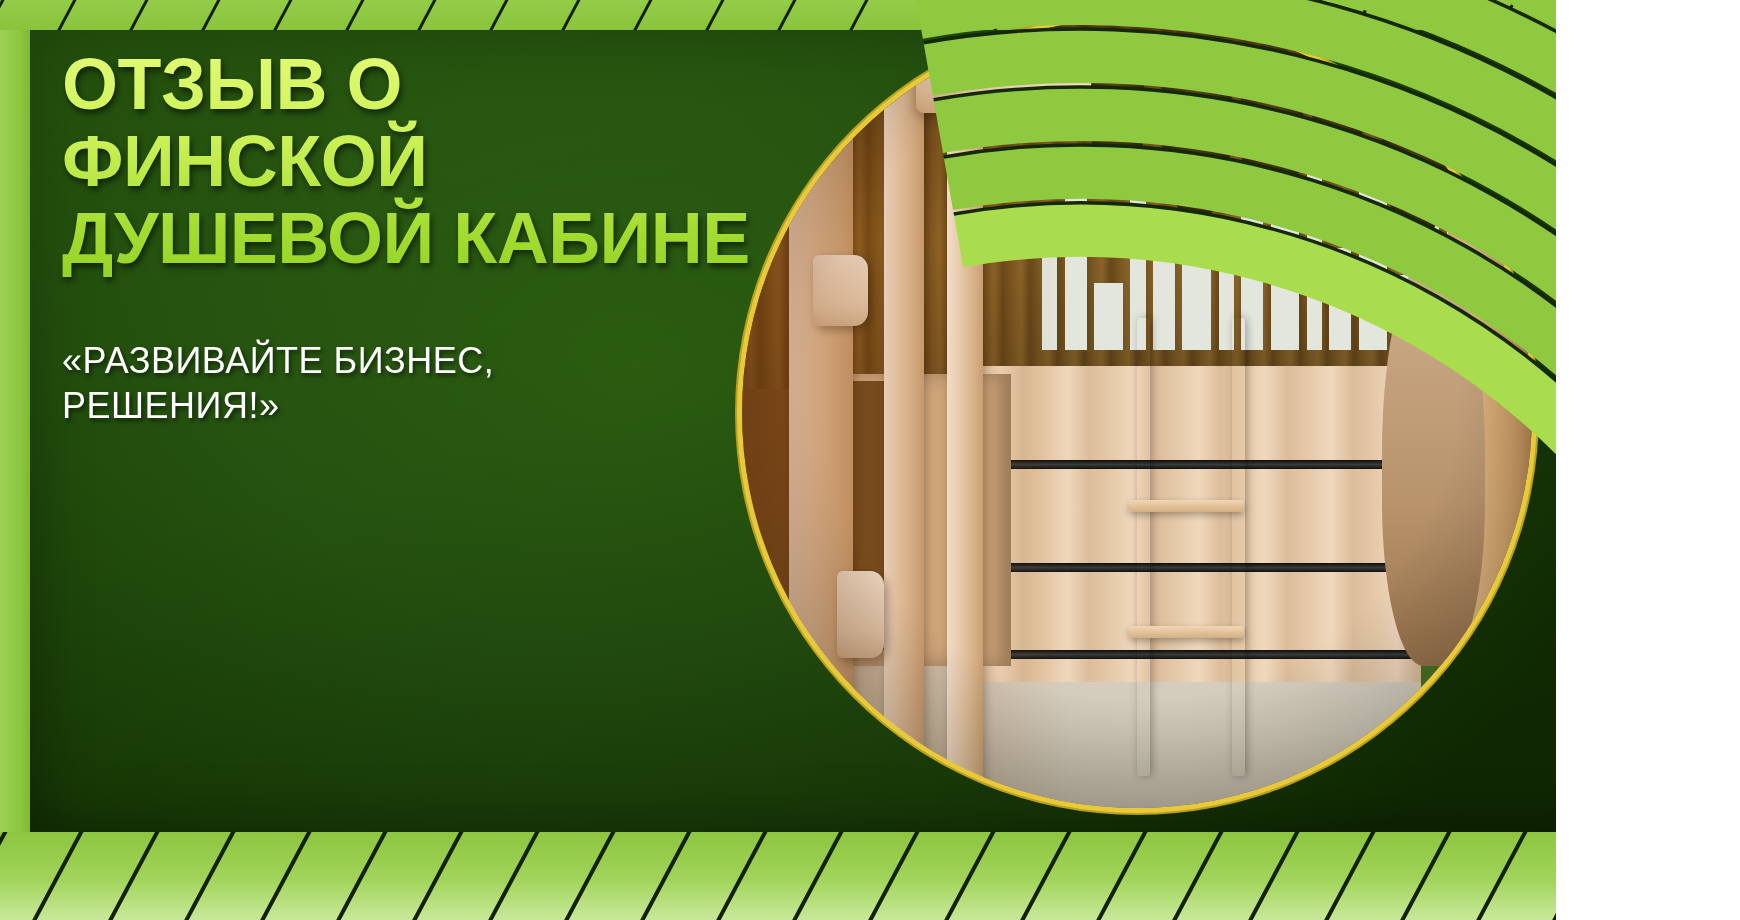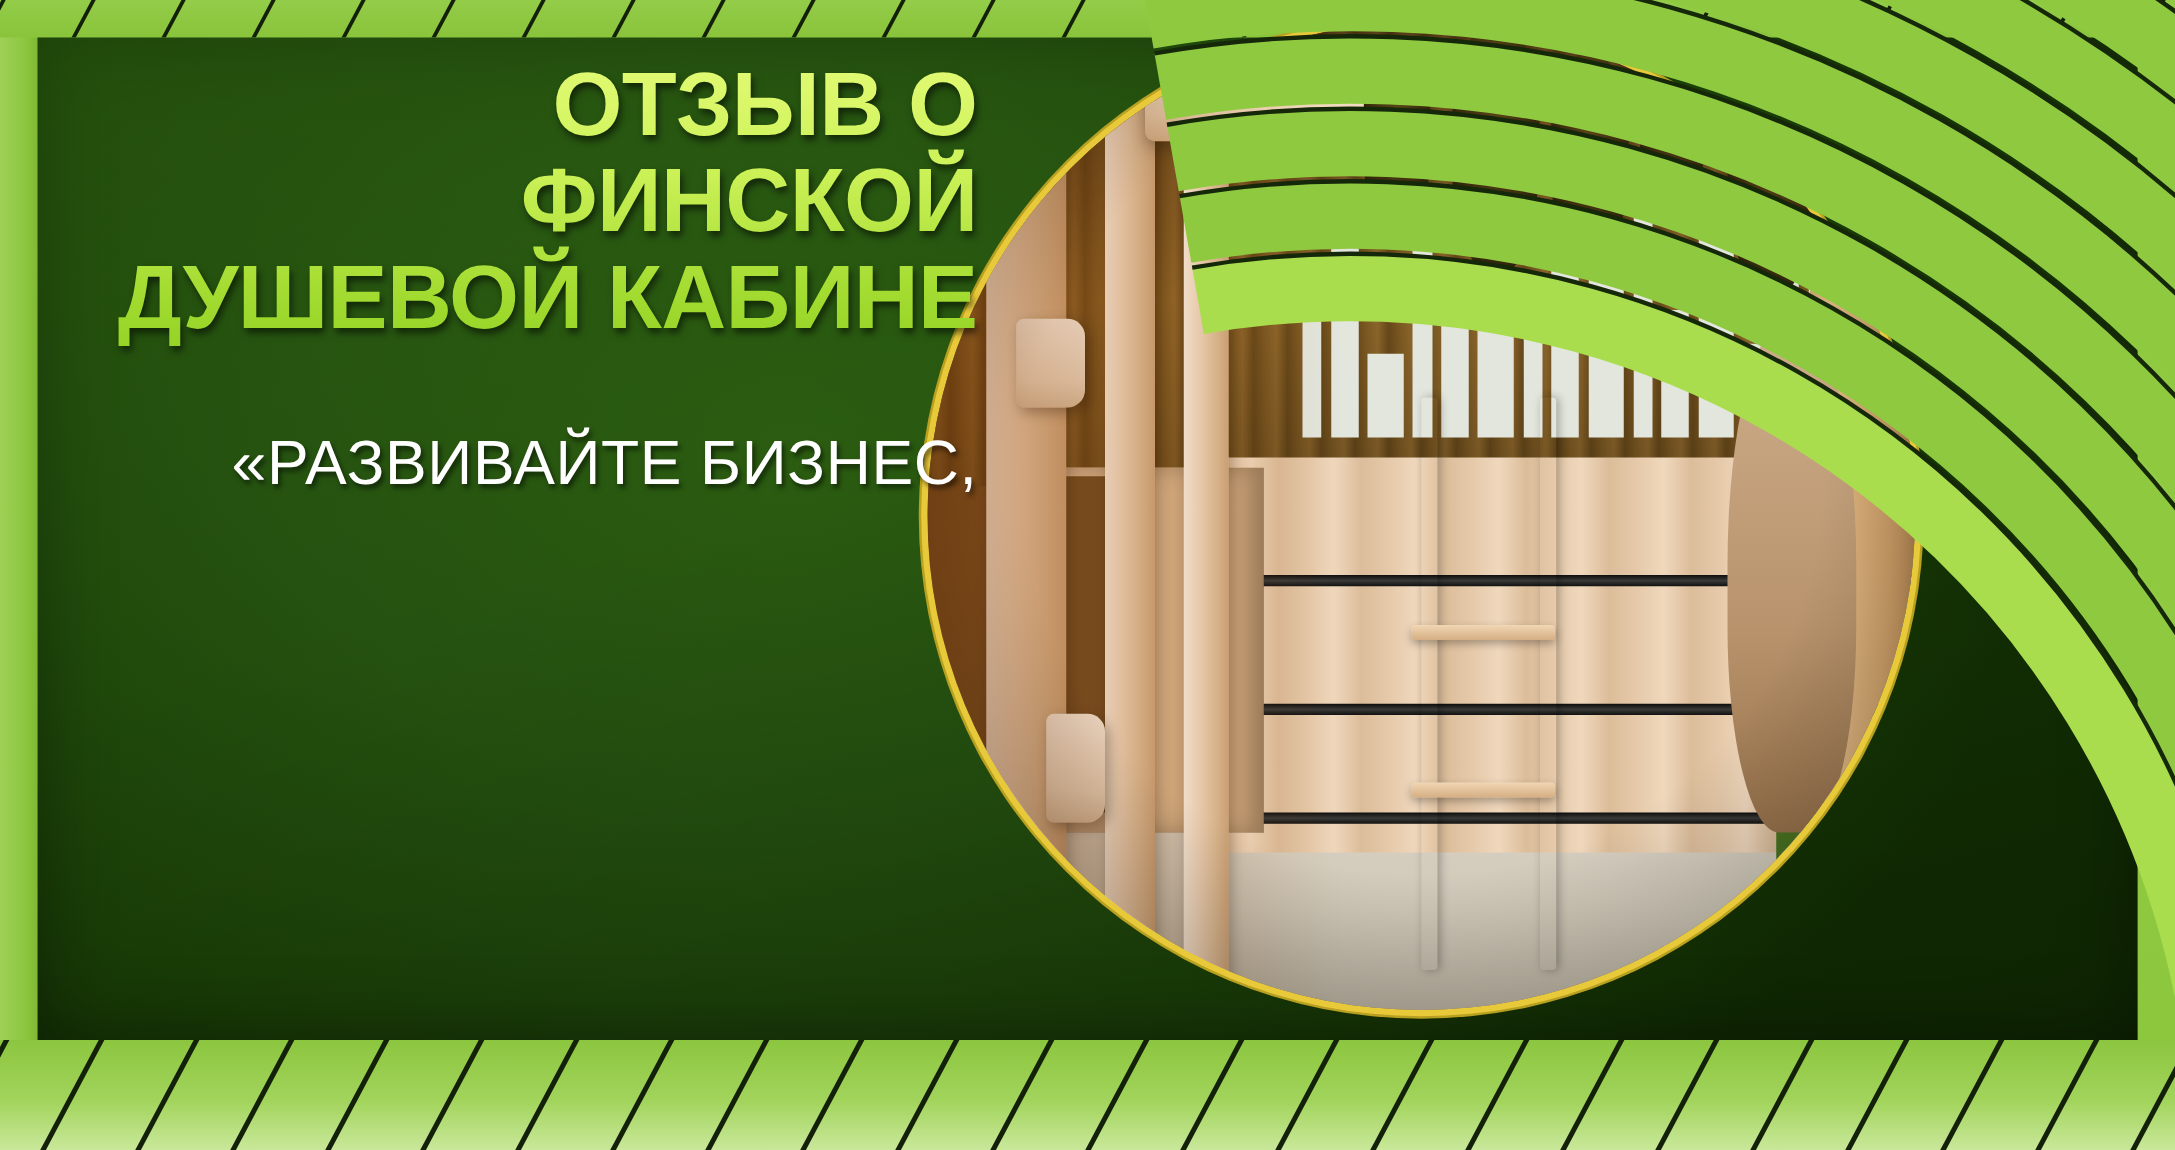--- a/index.html
+++ b/index.html
@@ -7,25 +7,24 @@
     padding: 0;
     background: #ffffff;
   }
   body {
     font-family: "Liberation Sans", sans-serif;
   }
 
   
   #banner {
     position: relative;
-    width: 1740px;
+    width: 1556px;
     height: 920px;
     overflow: hidden;
     background: #c2410c;
-    text-align: right;
   }
 
   
   .frame-base {
     position: absolute;
     inset: 0;
     background: linear-gradient(180deg, #8ec93f 0%, #92cb46 45%, #8bc63c 100%);
   }
 
   
@@ -278,21 +277,21 @@
     filter: drop-shadow(2px 4px 3px rgba(0,0,0,.55));
     text-transform: uppercase;
   }
   .headline span { display: block; }
 
   .subhead {
     margin: 0;
     margin-top: 62px;
     font-family: "Liberation Sans", sans-serif;
     font-weight: 400;
-    font-size: 50px;
+    font-size: 36px;
     line-height: 1.24;
     color: #ffffff;
     text-transform: uppercase;
     text-shadow: 2px 3px 4px rgba(0,0,0,.55);
     letter-spacing: 0.5px;
   }
   .subhead span { display: block; }
 </style>
 </head>
 <body>
@@ -445,16 +444,17 @@
       </g>
     </svg>
 
   <div class="text-col">
     <h1 class="headline">
       <span>ОТЗЫВ О ФИНСКОЙ</span>
       <span>ДУШЕВОЙ КАБИНЕ</span>
     </h1>
     <p class="subhead">
       <span>«РАЗВИВАЙТЕ БИЗНЕС,</span>
+      <span>РЕШЕНИЯ!»</span>
     </p>
   </div>
 
 </div>
 
 </body></html>

